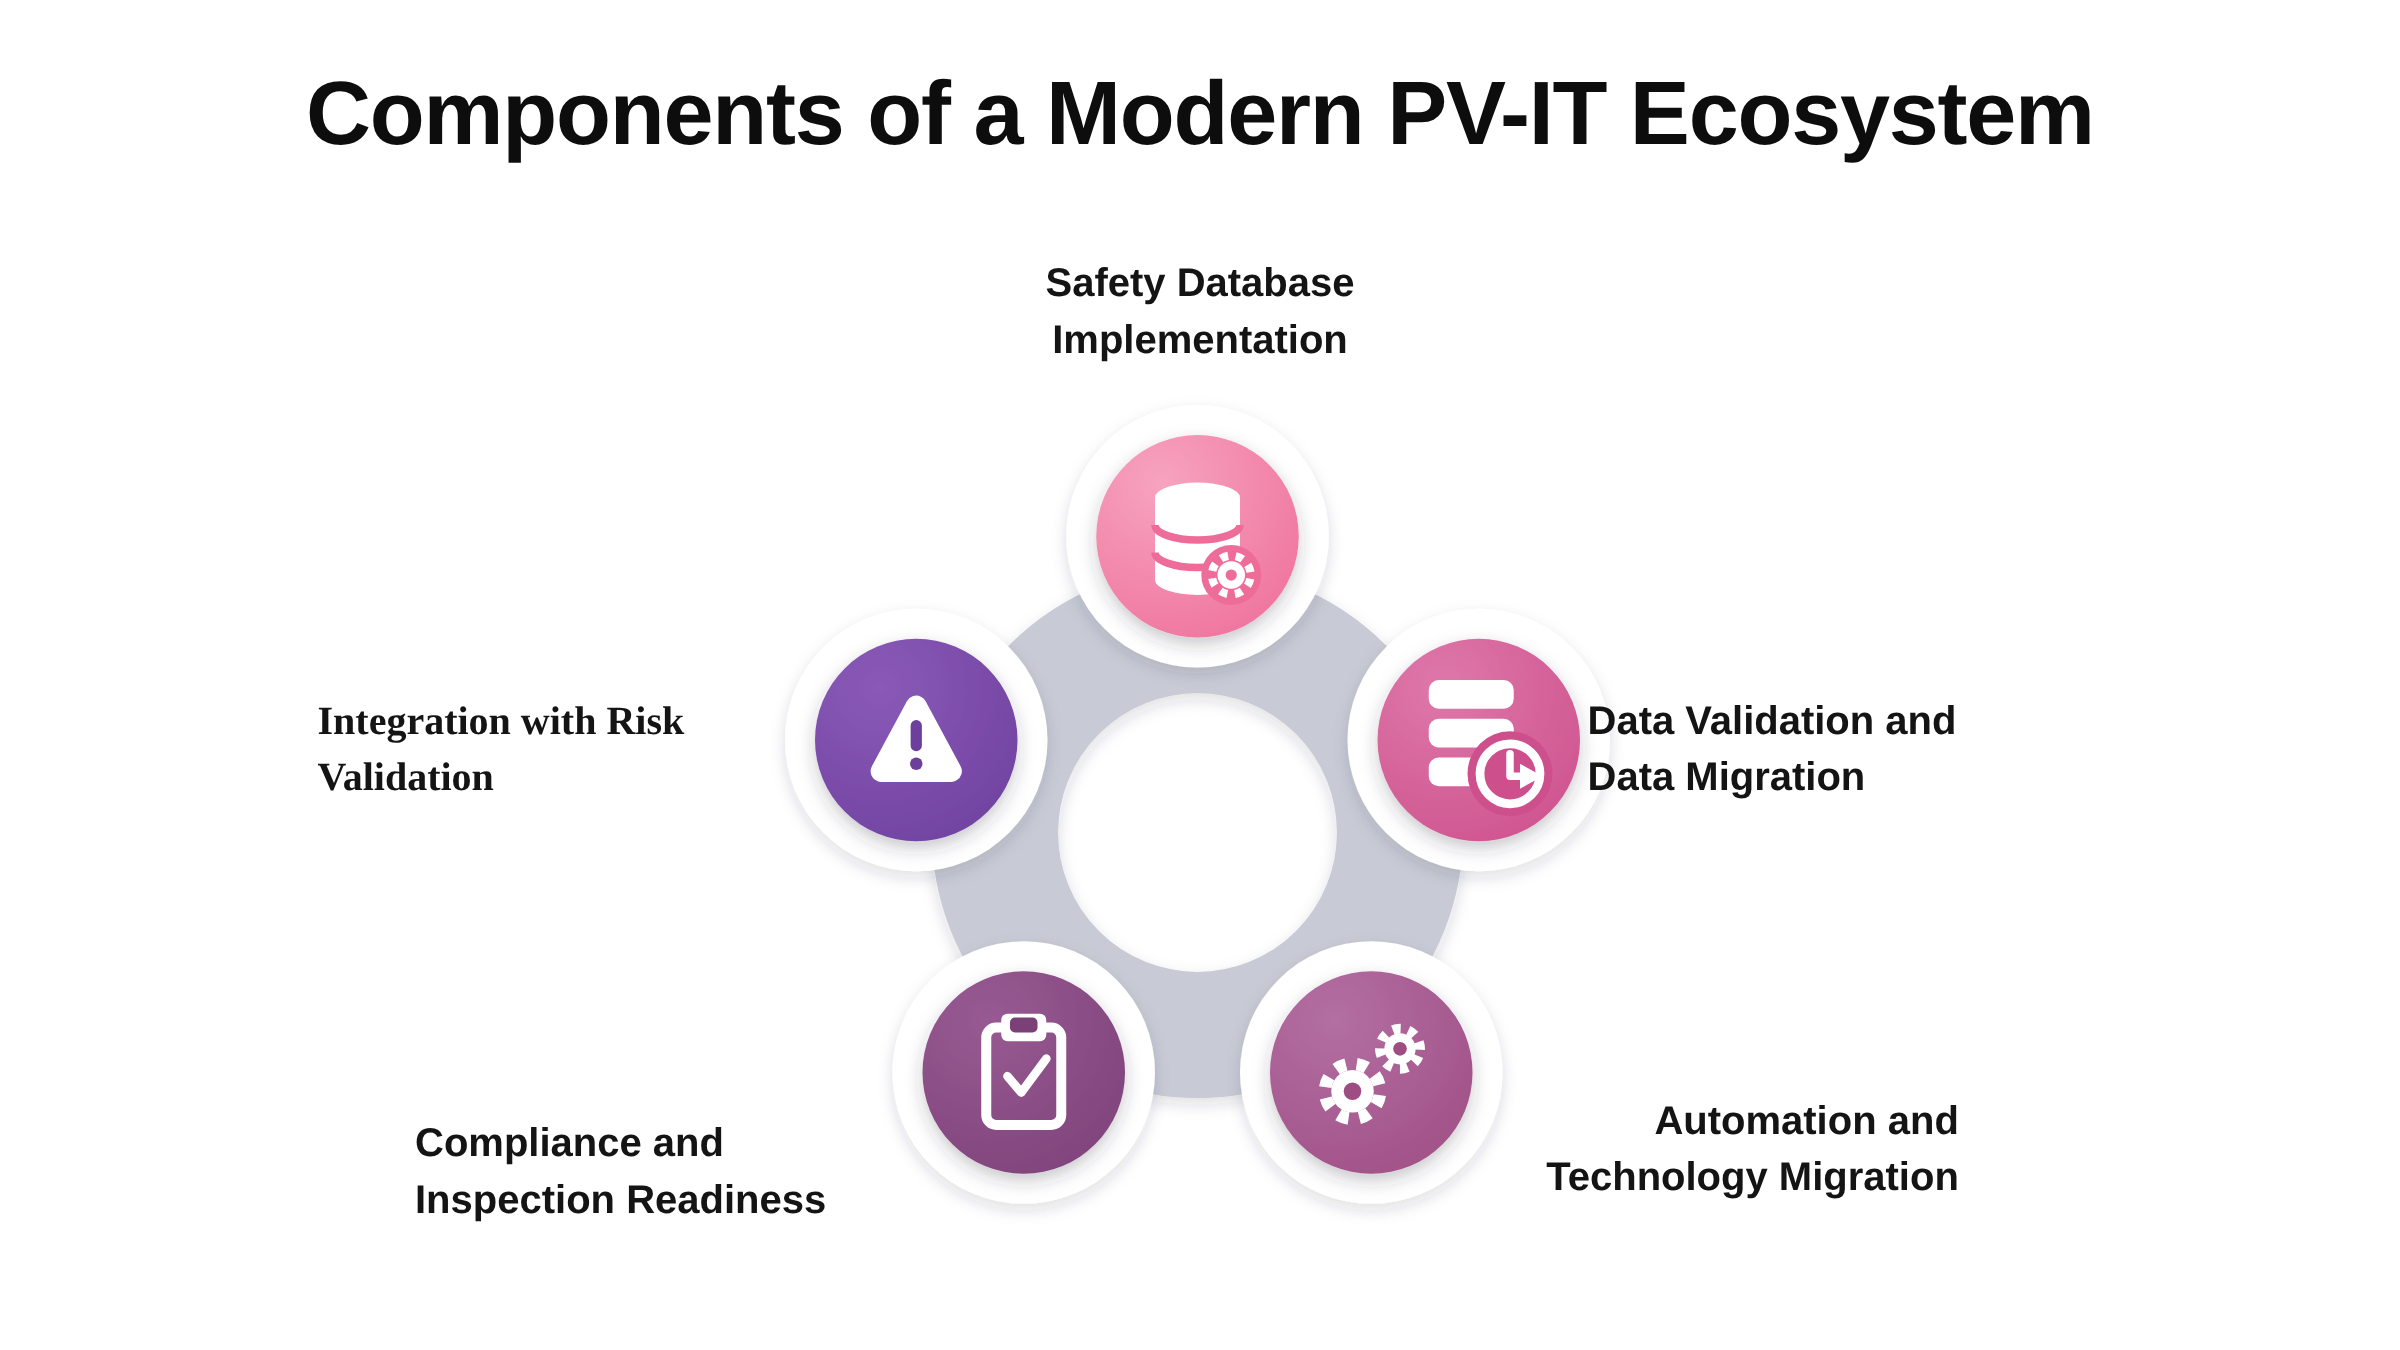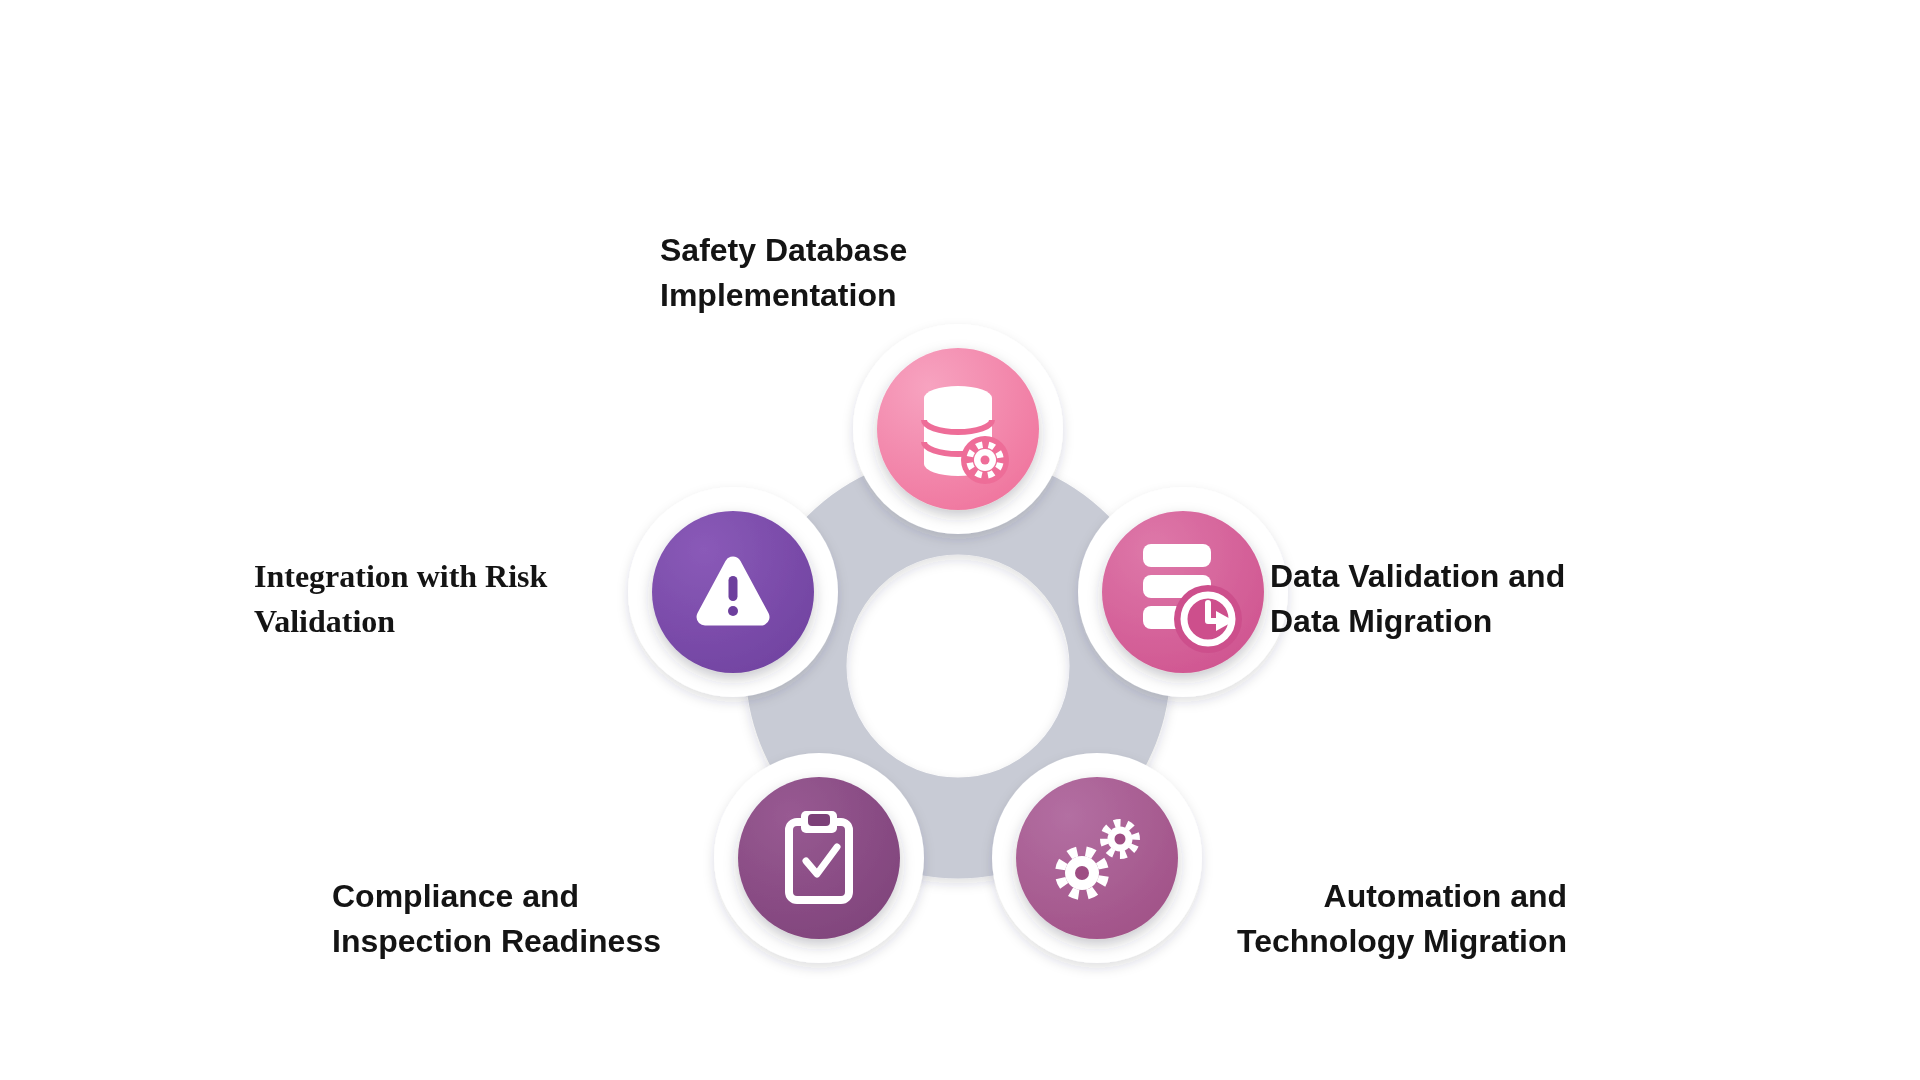--- a/index.html
+++ b/index.html
@@ -2,31 +2,32 @@
 <html><head>
 <meta charset="utf-8">
 <style>
   html,body{margin:0;padding:0;background:#ffffff;}
   .canvas{position:relative;width:1920px;height:1080px;overflow:hidden;background:#ffffff;
           font-family:"Liberation Sans","DejaVu Sans",sans-serif;}
   .title{position:absolute;top:50px;left:0;right:0;text-align:center;
          font-size:72px;font-weight:800;letter-spacing:-1px;color:#0d0d0d;}
   .diagram-svg{position:absolute;left:0;top:0;}
   .node-label{position:absolute;font-size:32px;font-weight:700;line-height:45px;color:#141414;}
-  .label-top{left:660px;top:228px;width:600px;}
+  .label-top{left:660px;top:204px;width:600px;text-align:center;}
   .label-right{left:1270px;top:554px;}
   .label-left{left:254px;top:554px;font-family:Liberation Serif, serif;}
-  .label-bl{left:332px;top:874px;}
+  .label-bl{left:332px;top:892px;}
   .label-br{left:1237px;top:874px;text-align:right;}
 </style>
 </head>
 <body>
 
 <div class="canvas">
 
+  <div class="title">Components of a Modern PV-IT Ecosystem</div>
 
   <svg class="diagram-svg" width="1920" height="1080" viewBox="0 0 1920 1080">
     <defs>
       <filter id="drop" x="-40%" y="-40%" width="180%" height="180%">
         <feDropShadow dx="0" dy="6" stdDeviation="7" flood-color="#2a2a3a" flood-opacity="0.25"></feDropShadow>
       </filter>
       <filter id="dropSoft" x="-40%" y="-40%" width="180%" height="180%">
         <feDropShadow dx="0" dy="5" stdDeviation="6" flood-color="#2a2a3a" flood-opacity="0.15"></feDropShadow>
       </filter>
       <radialGradient id="grad-0" cx="0.32" cy="0.24" r="1.0">

